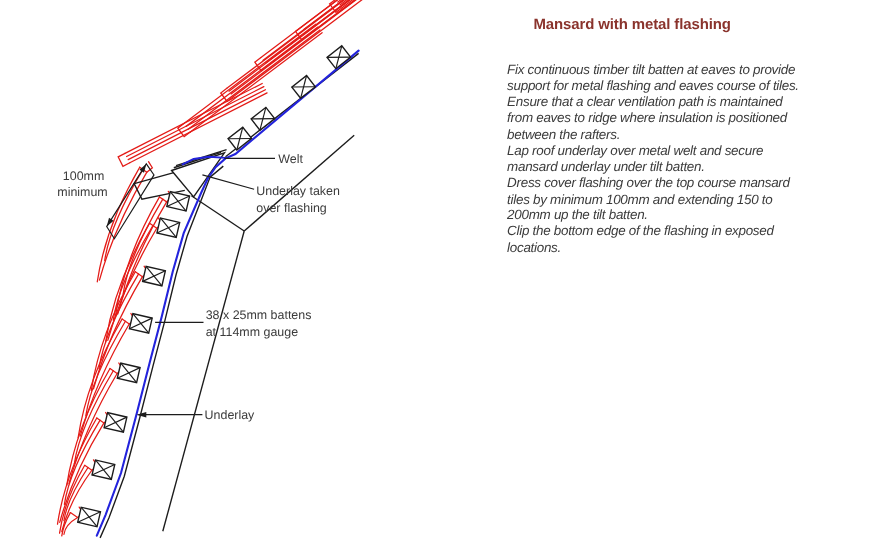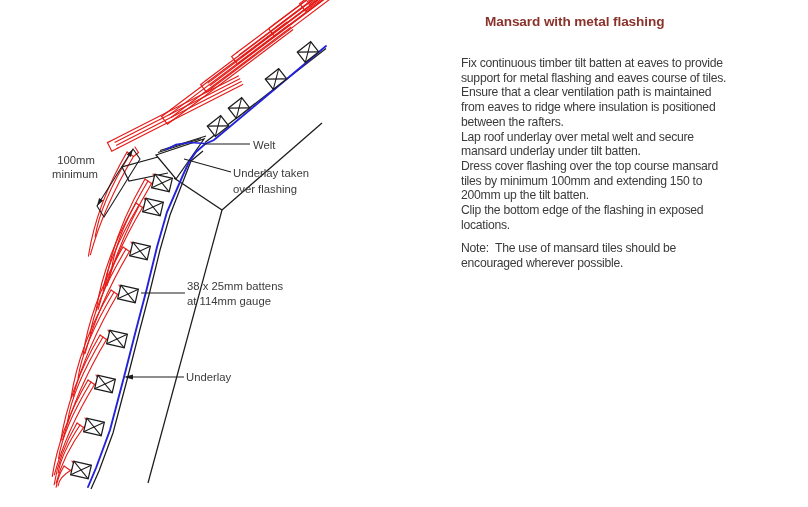--- a/index.html
+++ b/index.html
@@ -21,21 +21,21 @@
   svg .arrow{fill:var(--blk);stroke:none;}
   svg text{font-family:"Liberation Sans", sans-serif;font-size:11.3px;fill:var(--gray);}
   .article{position:absolute;left:461px;top:14px;width:322px;}
   .article h1{
     margin:0 0 26px 0;font-size:13.6px;line-height:16px;font-weight:bold;color:var(--maroon);
     letter-spacing:-0.1px;
     padding-left:24px;
   }
   .article p{
     margin:0;font-size:12.2px;line-height:14.7px;color:var(--gray);
-    white-space:pre-wrap;letter-spacing:-0.25px;
+    white-space:pre-wrap;letter-spacing:-0.25px;font-style:italic;
   }
   .article p.note{margin-top:9px;}
 </style>
 </head>
 <body>
 
 <div class="diagram">
   <svg viewBox="0 0 440 507" width="440" height="507">
 
     <g id="g-upper-tiles">
@@ -225,15 +225,13 @@
 Ensure that a clear ventilation path is maintained
 from eaves to ridge where insulation is positioned
 between the rafters.
 Lap roof underlay over metal welt and secure
 mansard underlay under tilt batten.
 Dress cover flashing over the top course mansard
 tiles by minimum 100mm and extending 150 to
 200mm up the tilt batten.
 Clip the bottom edge of the flashing in exposed
 locations.</p>
-  <p class="note">Note:  The use of mansard tiles should be
-encouraged wherever possible.</p>
 </div>
 
 </body></html>

